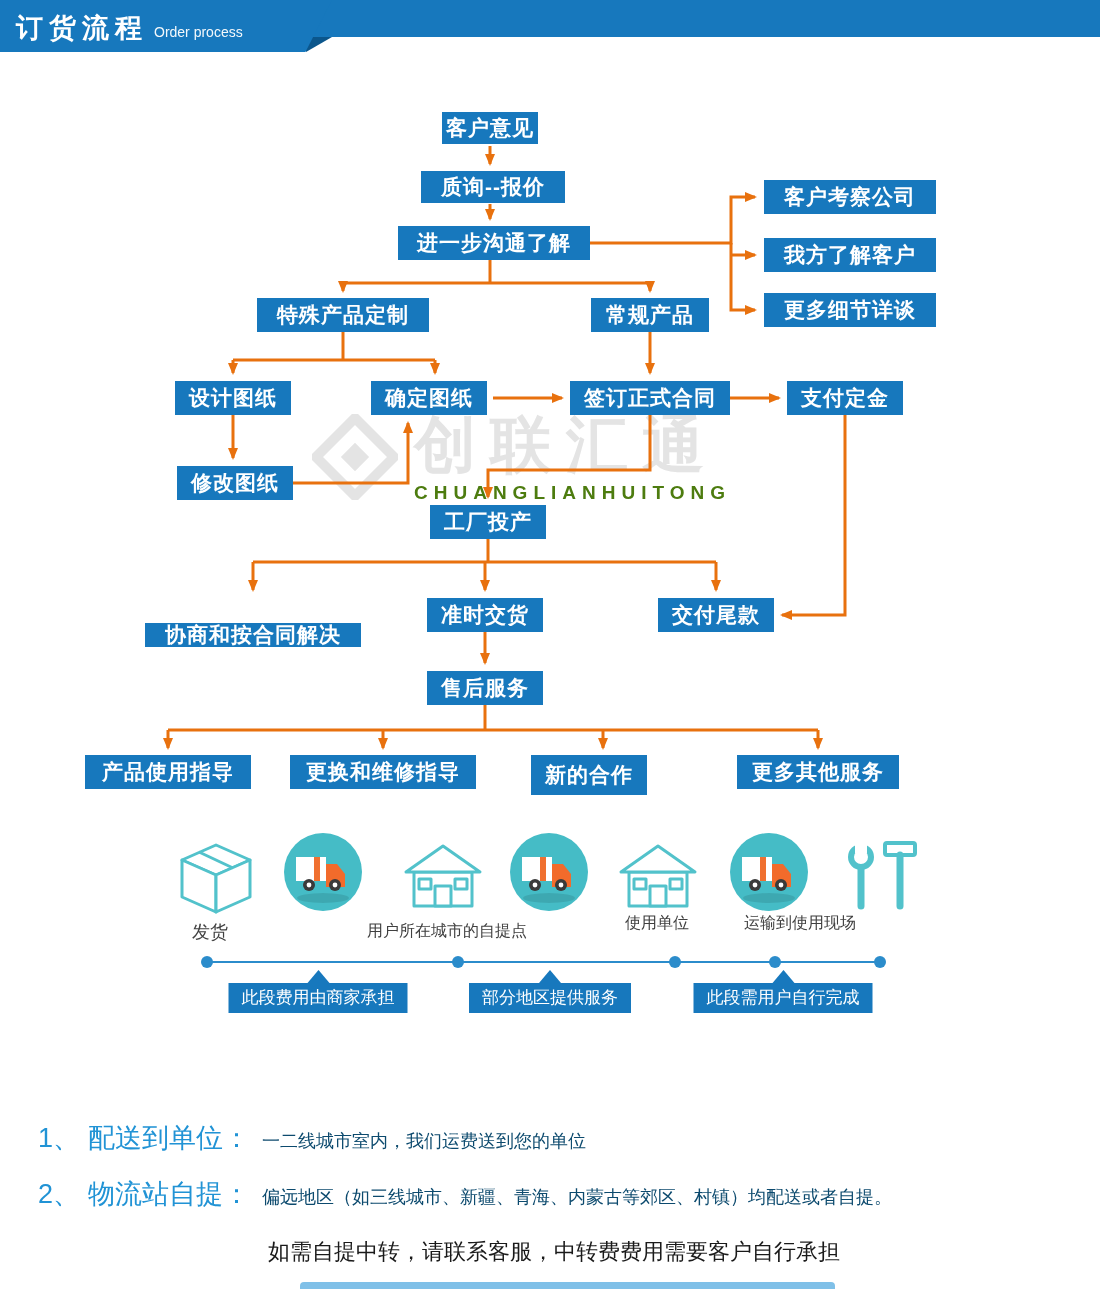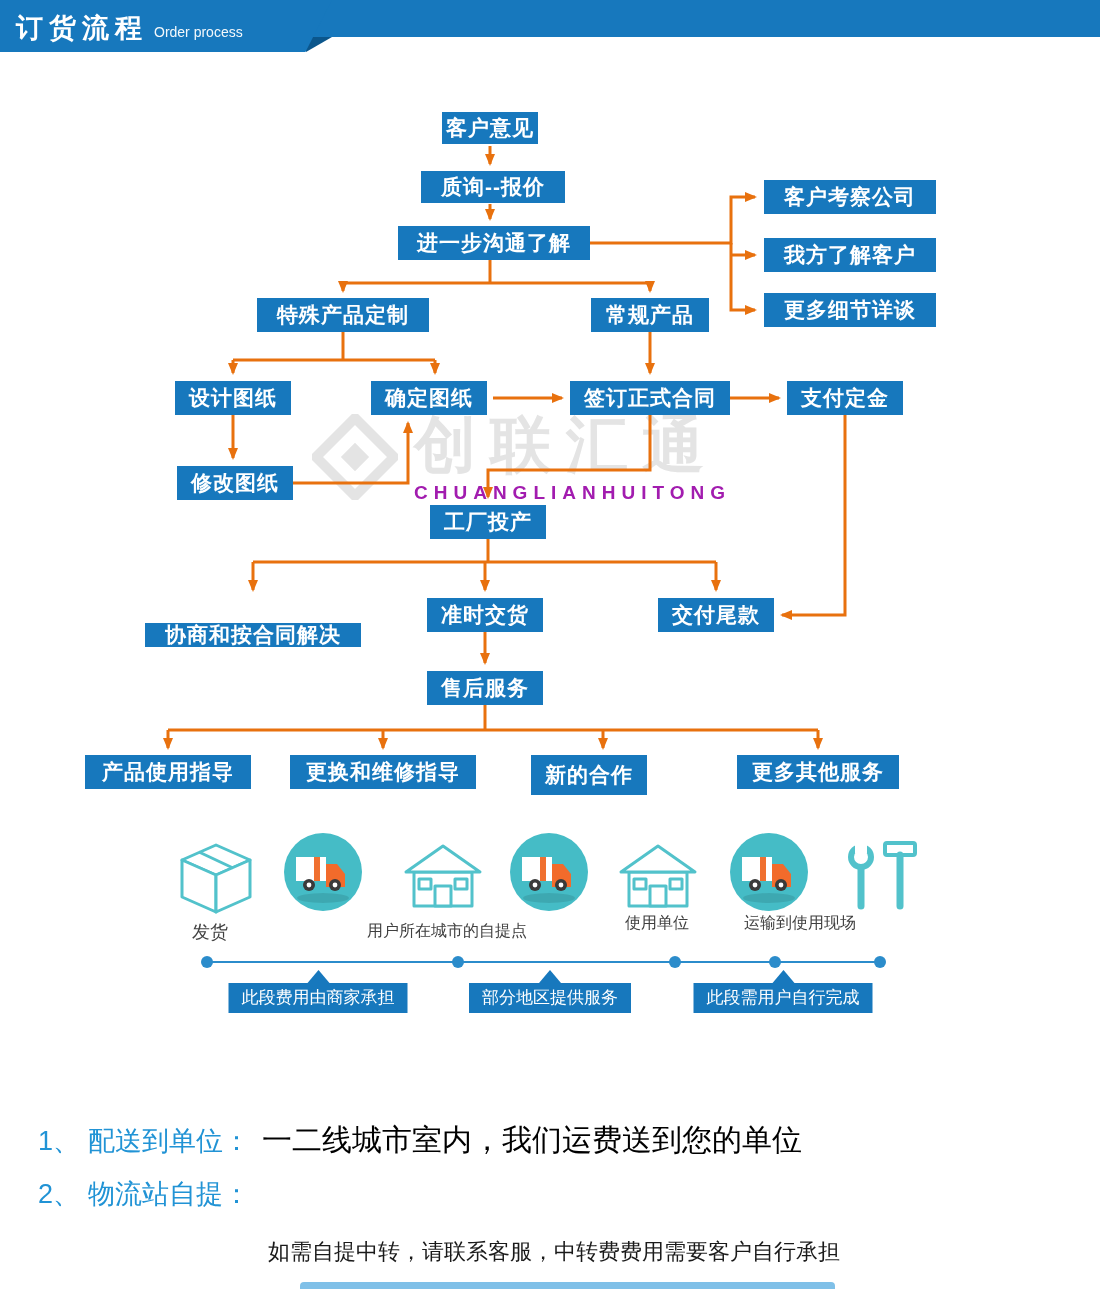--- a/index.html
+++ b/index.html
@@ -13,21 +13,21 @@
   #banner-ribbon{position:absolute;left:0;top:0;width:332px;height:52px;background:#1778bd;
     clip-path:polygon(0 0,100% 0,92% 100%,0 100%);color:#fff;display:flex;align-items:baseline;
     padding:10px 0 0 16px;box-sizing:border-box;z-index:4}
   .banner-title{font-size:27px;font-weight:bold;letter-spacing:6px}
   .banner-sub{font-size:14px;margin-left:6px;opacity:.95}
 
   
   #watermark{position:absolute;left:312px;top:414px;display:flex;align-items:flex-start;z-index:1;color:#e4e4e4}
   #wm-text{margin-left:16px}
   #wm-cn{font-size:62px;font-weight:bold;letter-spacing:14px;line-height:1;color:#e4e4e4;white-space:nowrap}
-  #wm-en{font-size:19px;font-weight:bold;letter-spacing:6px;margin-top:6px;color:#a21caf;white-space:nowrap}
+  #wm-en{font-size:19px;font-weight:bold;letter-spacing:6px;margin-top:6px;color:#4d7c0f;white-space:nowrap}
 
   
   .node{position:absolute;z-index:3;background:#1778bd;color:#fff;font-weight:bold;font-size:21px;
     letter-spacing:1px;display:flex;align-items:center;justify-content:center;white-space:nowrap}
   #n01{left:442px;top:112px;width:96px;height:32px}
   #n02{left:421px;top:171px;width:144px;height:32px}
   #n03{left:398px;top:226px;width:192px;height:34px}
   #n04{left:764px;top:180px;width:172px;height:34px}
   #n05{left:764px;top:238px;width:172px;height:34px}
   #n06{left:764px;top:293px;width:172px;height:34px}
@@ -66,21 +66,21 @@
   #badge2{left:550px;top:983px}
   #badge3{left:783px;top:983px}
 
   
   #notice-title{position:absolute;left:38px;top:1056px;font-size:34px;font-weight:bold;color:#2193d5;letter-spacing:2px}
   .notice-row{position:absolute;display:flex;align-items:baseline;white-space:nowrap}
   #notice-row1{left:38px;top:1120px}
   #notice-row2{left:38px;top:1176px}
   .notice-num{font-size:27px;color:#2193d5;margin-right:8px}
   .notice-label{font-size:27px;color:#2193d5;margin-right:12px}
-  .notice-text{font-size:30px;color:#000000}
+  .notice-text{font-size:18px;color:#0c4a6e}
   #notice-extra{position:absolute;left:268px;top:1237px;font-size:22px;color:#1a1a1a;white-space:nowrap}
 
   #bottom-strip{position:absolute;left:300px;top:1282px;width:535px;height:8px;background:#7fc0e8;border-radius:4px 4px 0 0}
 </style>
 </head>
 <body>
 
 <div id="page">
 
   <div id="banner-bar"></div>
@@ -227,17 +227,18 @@
   <div class="badge" id="badge3">此段需用户自行完成</div>
 
   <div class="notice-row" id="notice-row1">
     <span class="notice-num">1、</span>
     <span class="notice-label">配送到单位：</span>
     <span class="notice-text">一二线城市室内，我们运费送到您的单位</span>
   </div>
   <div class="notice-row" id="notice-row2">
     <span class="notice-num">2、</span>
     <span class="notice-label">物流站自提：</span>
+    <span class="notice-text">偏远地区（如三线城市、新疆、青海、内蒙古等郊区、村镇）均配送或者自提。</span>
   </div>
   <div id="notice-extra">如需自提中转，请联系客服，中转费费用需要客户自行承担</div>
 
   <div id="bottom-strip"></div>
 </div>
 
 </body></html>

